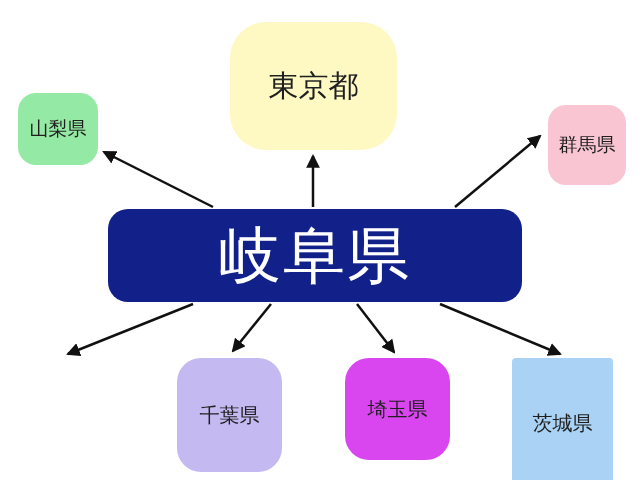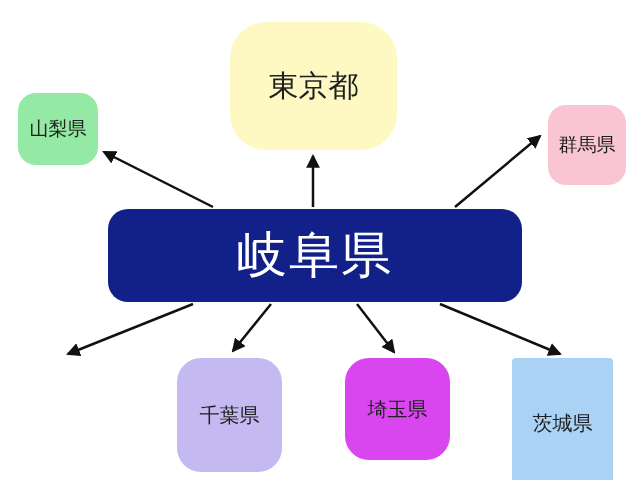--- a/index.html
+++ b/index.html
@@ -7,21 +7,21 @@
     position:relative;width:640px;height:480px;background:#ffffff;overflow:hidden;
     font-family:"Liberation Sans","DejaVu Sans",sans-serif;
   }
   #arrows{position:absolute;left:0;top:0;width:640px;height:480px;}
   .node{
     position:absolute;display:flex;align-items:center;justify-content:center;
     color:#1f1f1f;text-align:center;white-space:nowrap;
   }
   .node-center{
     left:108px;top:209px;width:414px;height:93px;border-radius:20px;
-    color:#ffffff;font-size:50px;font-weight:500;letter-spacing:2px;
+    color:#ffffff;font-size:62px;font-weight:500;letter-spacing:2px;
   }
   .node-tokyo{left:230px;top:22px;width:167px;height:128px;border-radius:36px;font-size:30px;}
   .node-yamanashi{left:18px;top:93px;width:80px;height:72px;border-radius:18px;font-size:19px;}
   .node-gunma{left:548px;top:93px;width:78px;height:80px;border-radius:18px;font-size:19px;margin-top:12px;}
   .node-kanagawa{left:8px;top:358px;width:115px;height:102px;border-radius:24px;font-size:20px;}
   .node-chiba{left:177px;top:358px;width:105px;height:114px;border-radius:24px;font-size:20px;}
   .node-saitama{left:345px;top:358px;width:105px;height:102px;border-radius:24px;font-size:20px;}
   .node-ibaraki{left:512px;top:358px;width:101px;height:130px;border-radius:4px;font-size:20px;}
   line{stroke:#111111;stroke-width:2.5;}
   #ah path{fill:#111111;}

